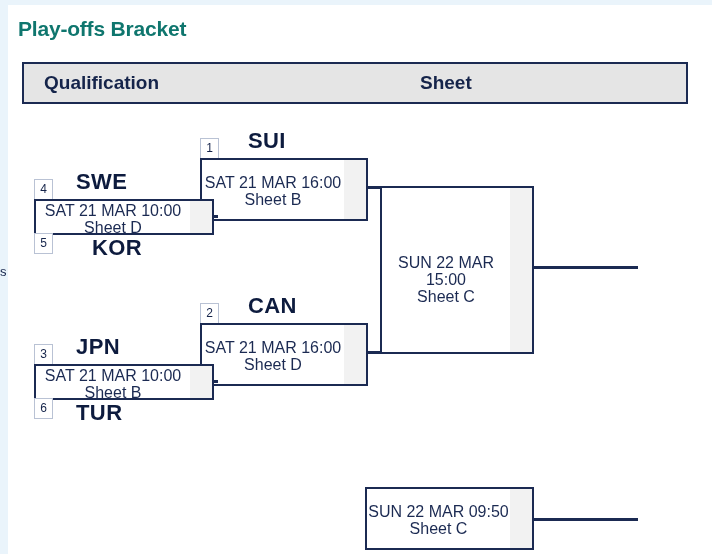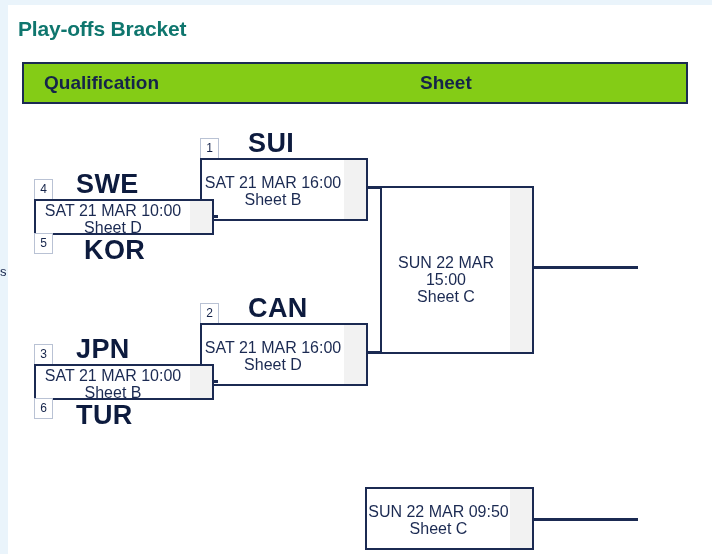--- a/index.html
+++ b/index.html
@@ -39,21 +39,21 @@
     letter-spacing: -0.2px;
     white-space: nowrap;
   }
 
   
   #round-header {
     position: absolute;
     left: 22px; top: 62px;
     width: 666px; height: 42px;
     border: 2px solid #1b2a52;
-    background: #84cc16;
+    background: #e5e5e5;
     box-sizing: border-box;
   }
   .round-label {
     position: absolute;
     top: 8px;
     font-size: 19px;
     font-weight: bold;
     color: #15244a;
     white-space: nowrap;
   }
@@ -81,21 +81,21 @@
     box-sizing: border-box;
     font-size: 12px;
     color: #15244a;
     text-align: center;
     line-height: 19px;
   }
 
   
   .team-name {
     position: absolute;
-    font-size: 27px;
+    font-size: 22px;
     font-weight: bold;
     color: #0d1b3e;
     letter-spacing: 0.4px;
     white-space: nowrap;
   }
 
   
   .match-box {
     position: absolute;
     border: 2px solid #1b2a52;
@@ -156,21 +156,21 @@
 
 <div class="match-box" style="left:34px; top:199px; width:180px; height:36px;">
   <div class="strip"></div>
   <div class="match-text" style="top:1px;">
     <span class="match-date">SAT 21 MAR 10:00</span>
     <span class="match-sheet">Sheet D</span>
   </div>
 </div>
 
 <div class="seed-chip" style="left:34px; top:233px;">5</div>
-<div class="team-name" style="left:84px; top:235px;">KOR</div>
+<div class="team-name" style="left:92px; top:235px;">KOR</div>
 
 <div class="conn" style="left:214px; top:215px; width:4px; height:3px;"></div>
 
 <div class="seed-chip" style="left:200px; top:303px;">2</div>
 <div class="team-name" style="left:248px; top:293px;">CAN</div>
 
 <div class="match-box" style="left:200px; top:323px; width:168px; height:63px;">
   <div class="strip"></div>
   <div class="match-text" style="top:14px;">
     <span class="match-date">SAT 21 MAR 16:00</span>

